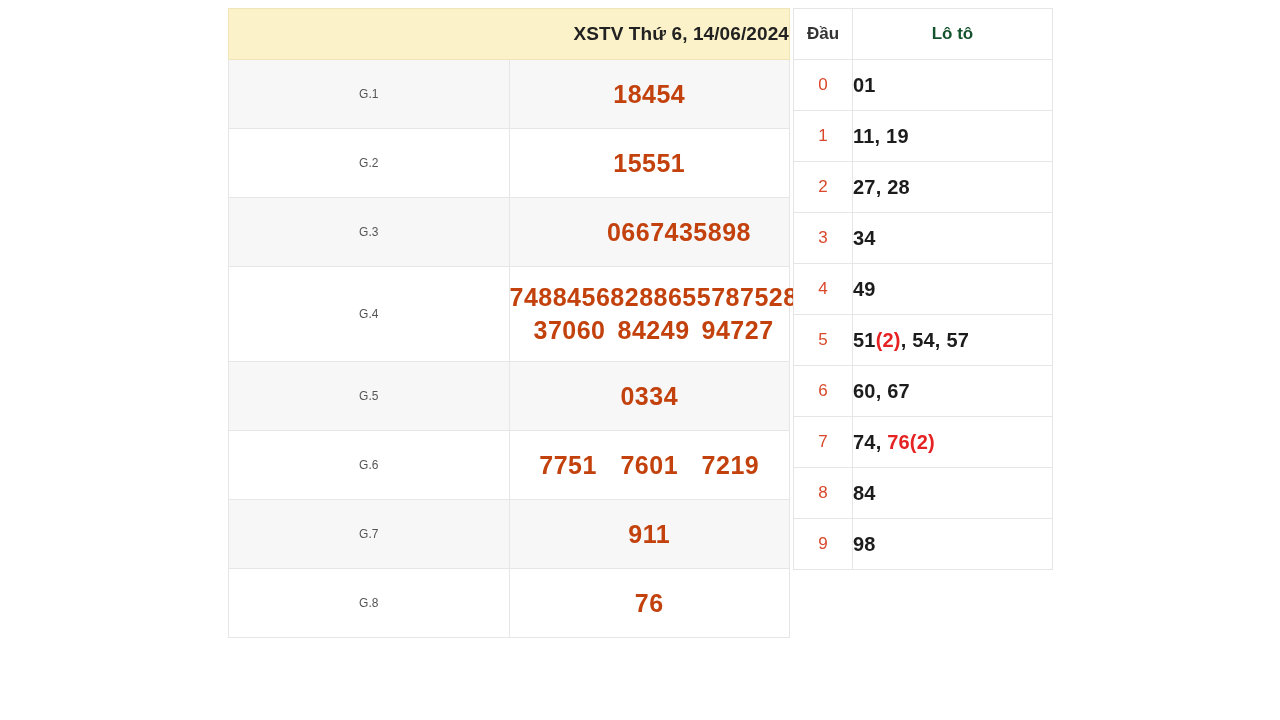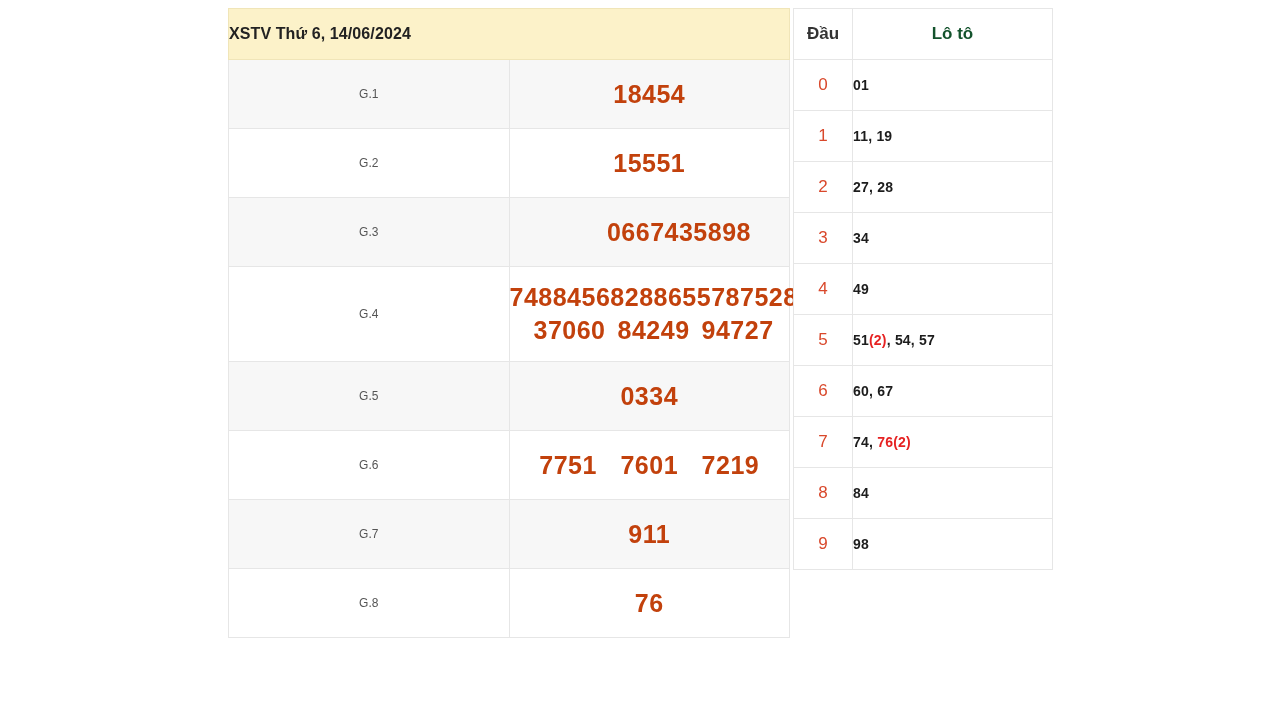--- a/index.html
+++ b/index.html
@@ -32,22 +32,22 @@
   }
   .results-table td,
   .results-table th {
     border: 1px solid #e6e6e6;
     padding: 0;
     vertical-align: middle;
   }
   .res-header {
     background: #fcf2c9;
     height: 50px;
-    text-align: left;
-    font-size: 16px;
+    text-align: right;
+    font-size: 19px;
     font-weight: bold;
     color: #222222;
     letter-spacing: 0.1px;
     border: 1px solid #f0e5b8 !important;
   }
   .prize-label {
     width: 58px;
     text-align: center;
     font-size: 12px;
     color: #555555;
@@ -112,21 +112,21 @@
   .loto-head-loto { color: #14532d; }
   .loto-dau {
     width: 58px;
     text-align: center;
     font-size: 17px;
     color: #d9482b;
     height: 50px;
   }
   .loto-nums {
     padding-left: 16px;
-    font-size: 14px;
+    font-size: 20px;
     font-weight: bold;
     color: #1c1c1c;
     height: 50px;
     letter-spacing: 0.2px;
   }
   .hot { color: #e62222; }
 </style>
 </head>
 <body>
 

